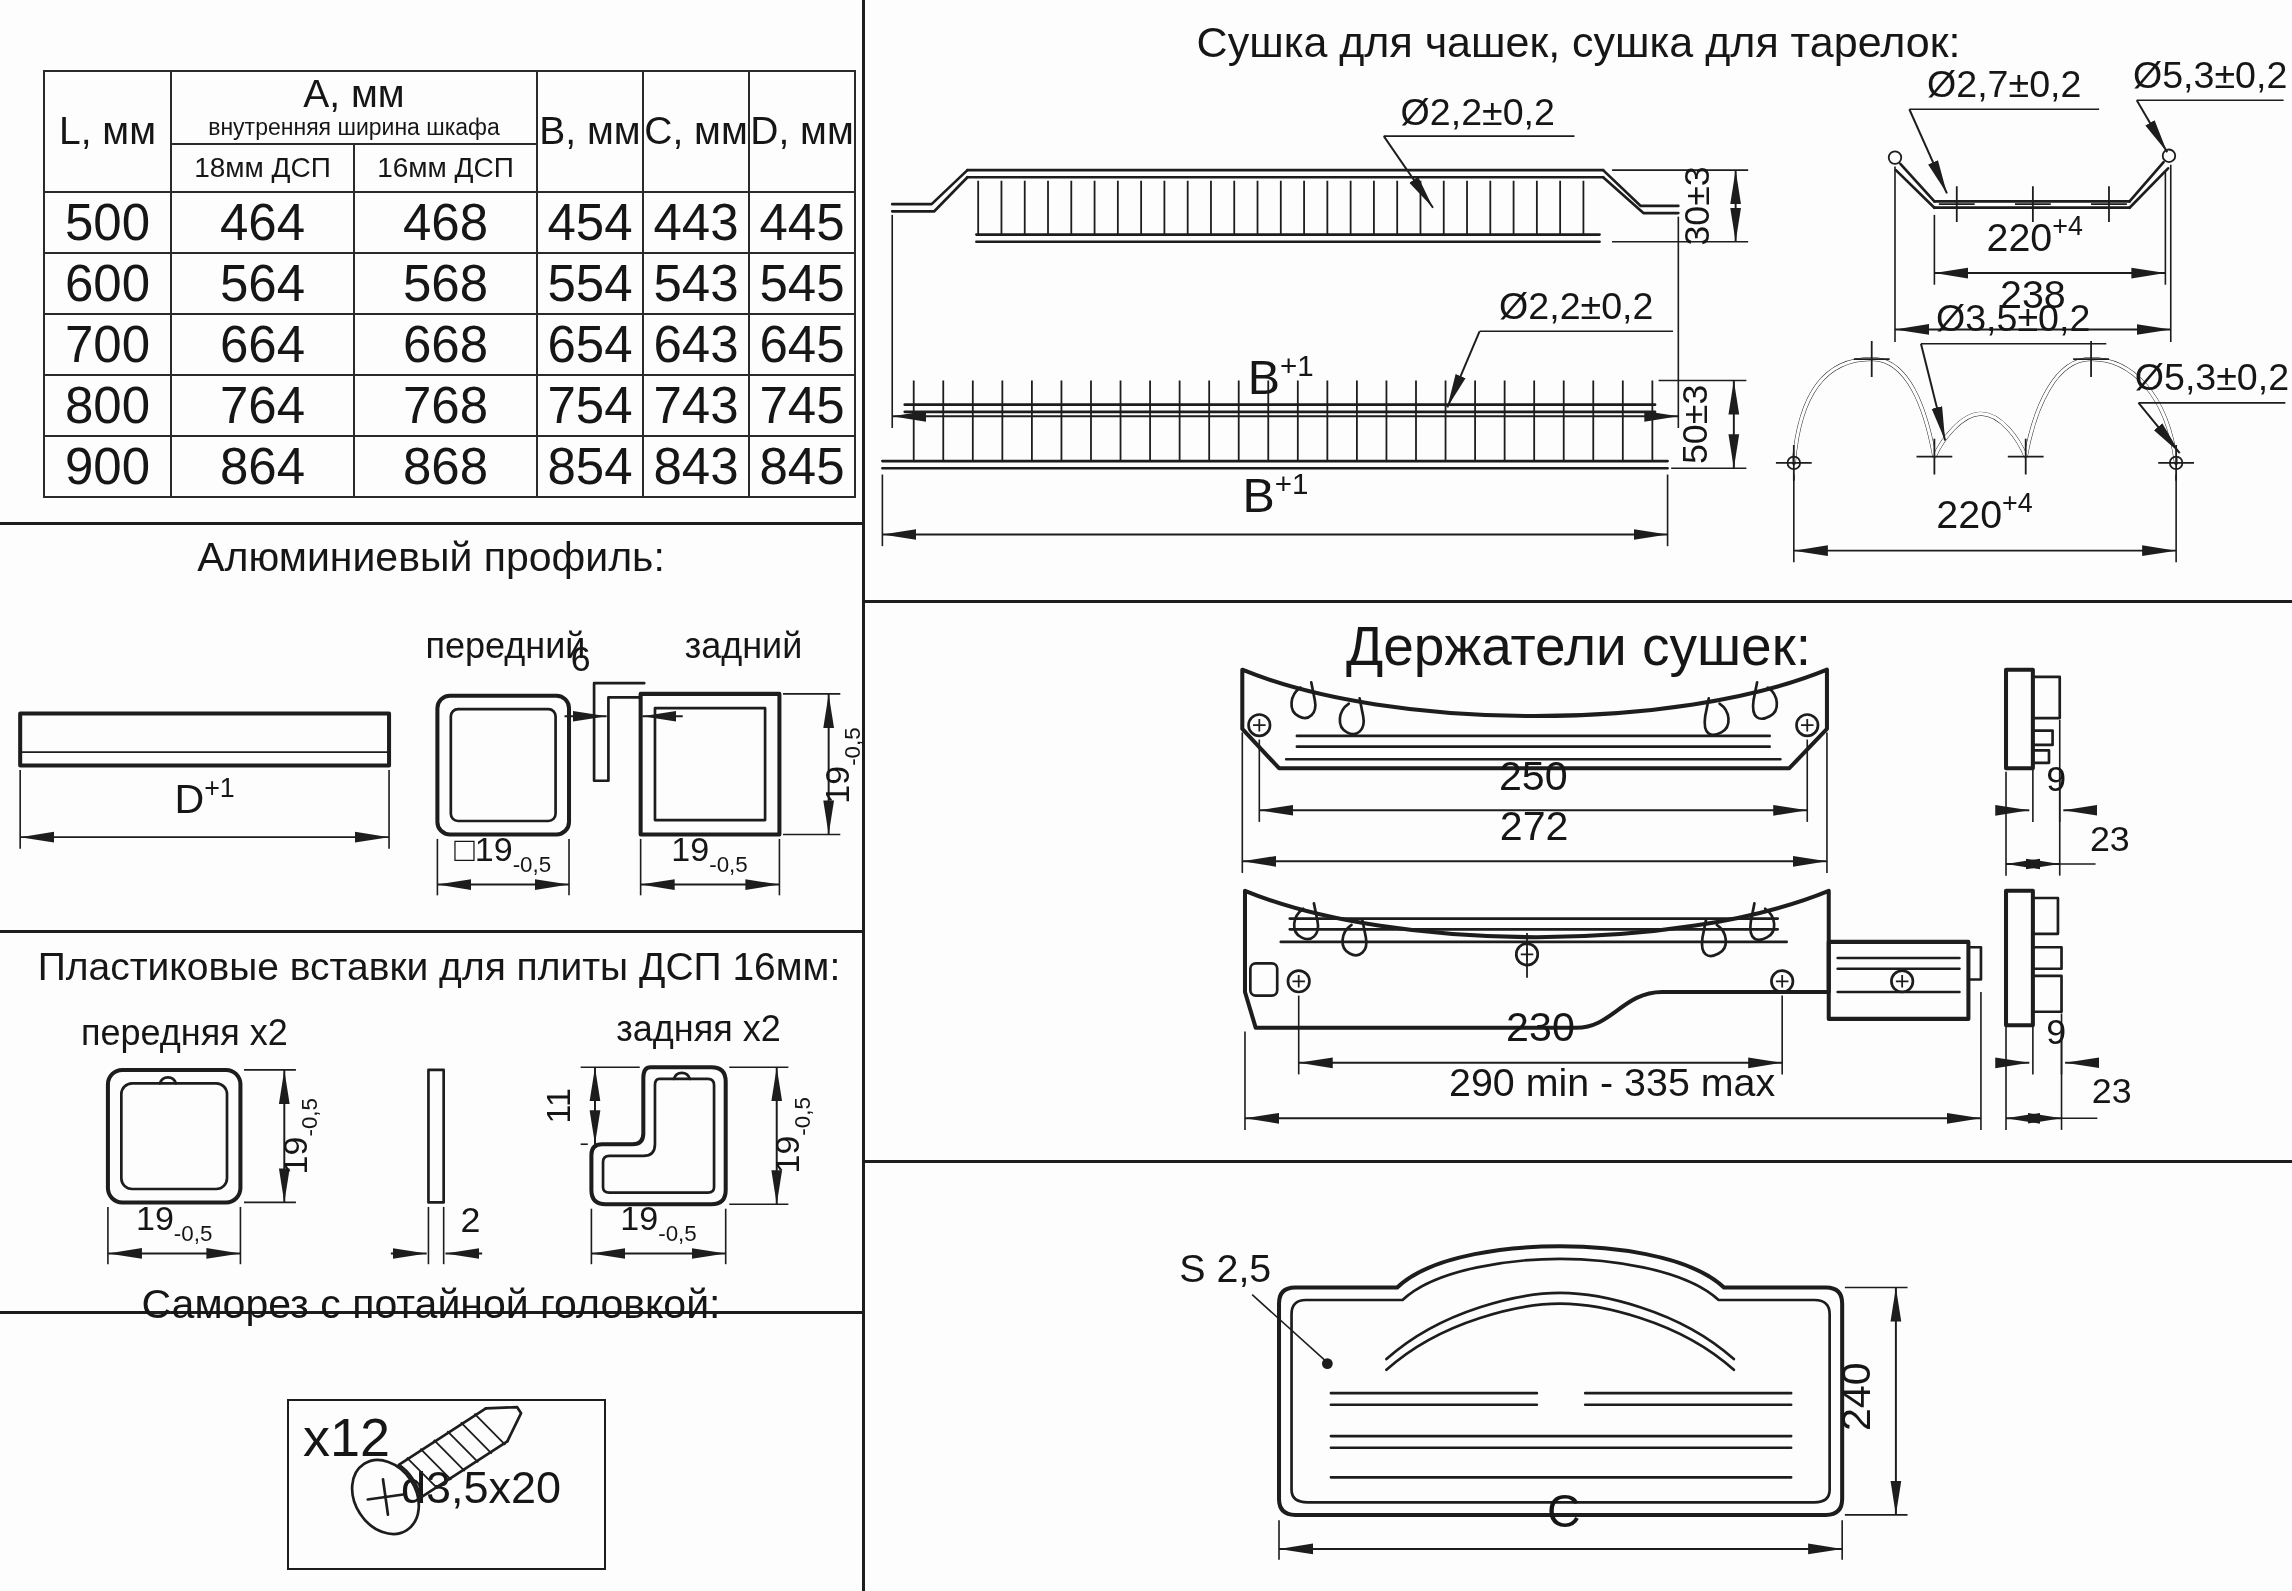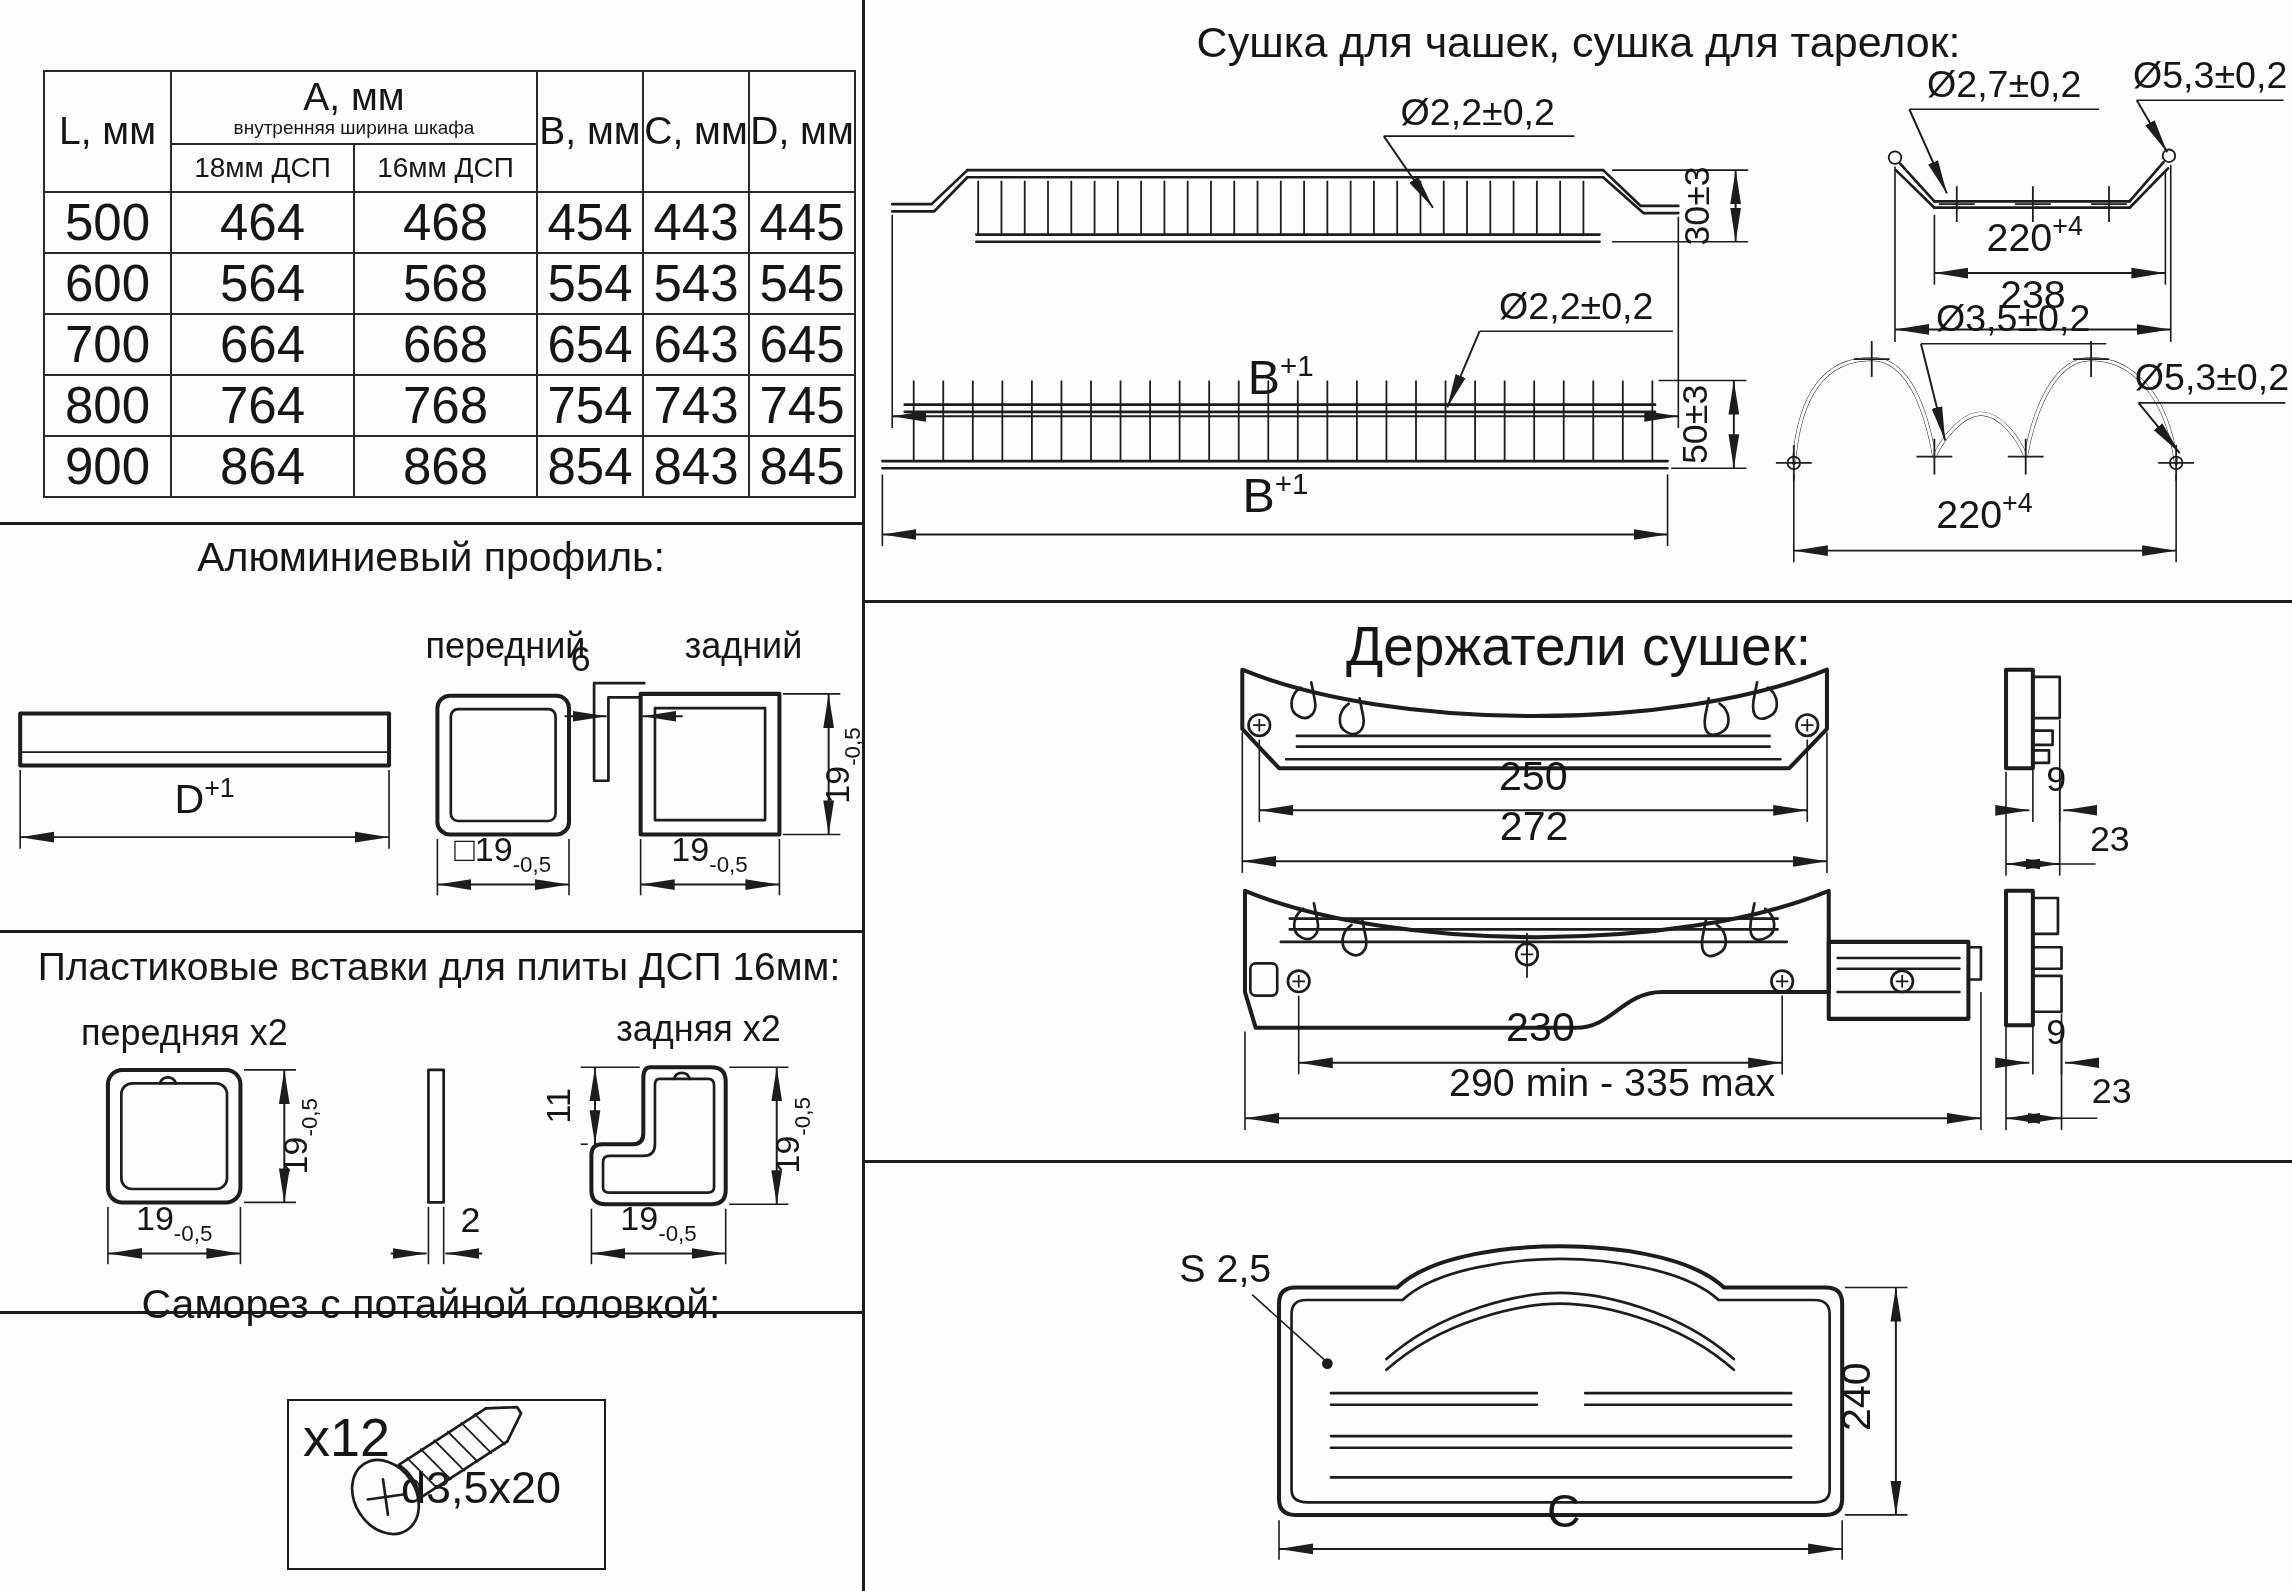--- a/index.html
+++ b/index.html
@@ -6,21 +6,21 @@
   .page{position:relative;width:2293px;height:1591px;background:#fdfdfd;overflow:hidden;
         font-family:"Liberation Sans",sans-serif;color:#1a1a1a;}
   .divider{position:absolute;background:#1d1d1d;}
   .sec-title{position:absolute;text-align:center;font-size:41px;color:#161616;white-space:nowrap;}
   .sm-label{position:absolute;text-align:center;font-size:36px;color:#161616;white-space:nowrap;}
   
   .spec{position:absolute;left:43px;top:70px;border-collapse:collapse;color:#161616;table-layout:fixed;}
   .spec th,.spec td{border:2.7px solid #2a2a2a;text-align:center;vertical-align:middle;padding:0;font-weight:normal;}
   .spec td{font-size:51px;margin-top:30px;}
   .hdr-main{font-size:39px;line-height:1.05;}
-  .a-note{font-size:19px;line-height:1.1;}
+  .a-note{font-size:23px;line-height:1.1;}
   .sub-hdr{font-size:28px;}
   .row-h{height:42px;}
   
   .screwbox{position:absolute;left:287px;top:1399px;width:315px;height:167px;border:2.7px solid #1d1d1d;background:transparent;}
   .screw-count{position:absolute;left:303px;top:1406px;font-size:54px;color:#161616;}
   .screw-size{position:absolute;left:401px;top:1462px;font-size:45px;color:#161616;}
   
   svg.overlay{position:absolute;left:0;top:0;}
   .ln{stroke:#1d1d1d;stroke-width:3;fill:none;stroke-linecap:round;stroke-linejoin:round;}
   .ln2{stroke:#1d1d1d;stroke-width:4.5;fill:none;stroke-linecap:round;stroke-linejoin:round;}

